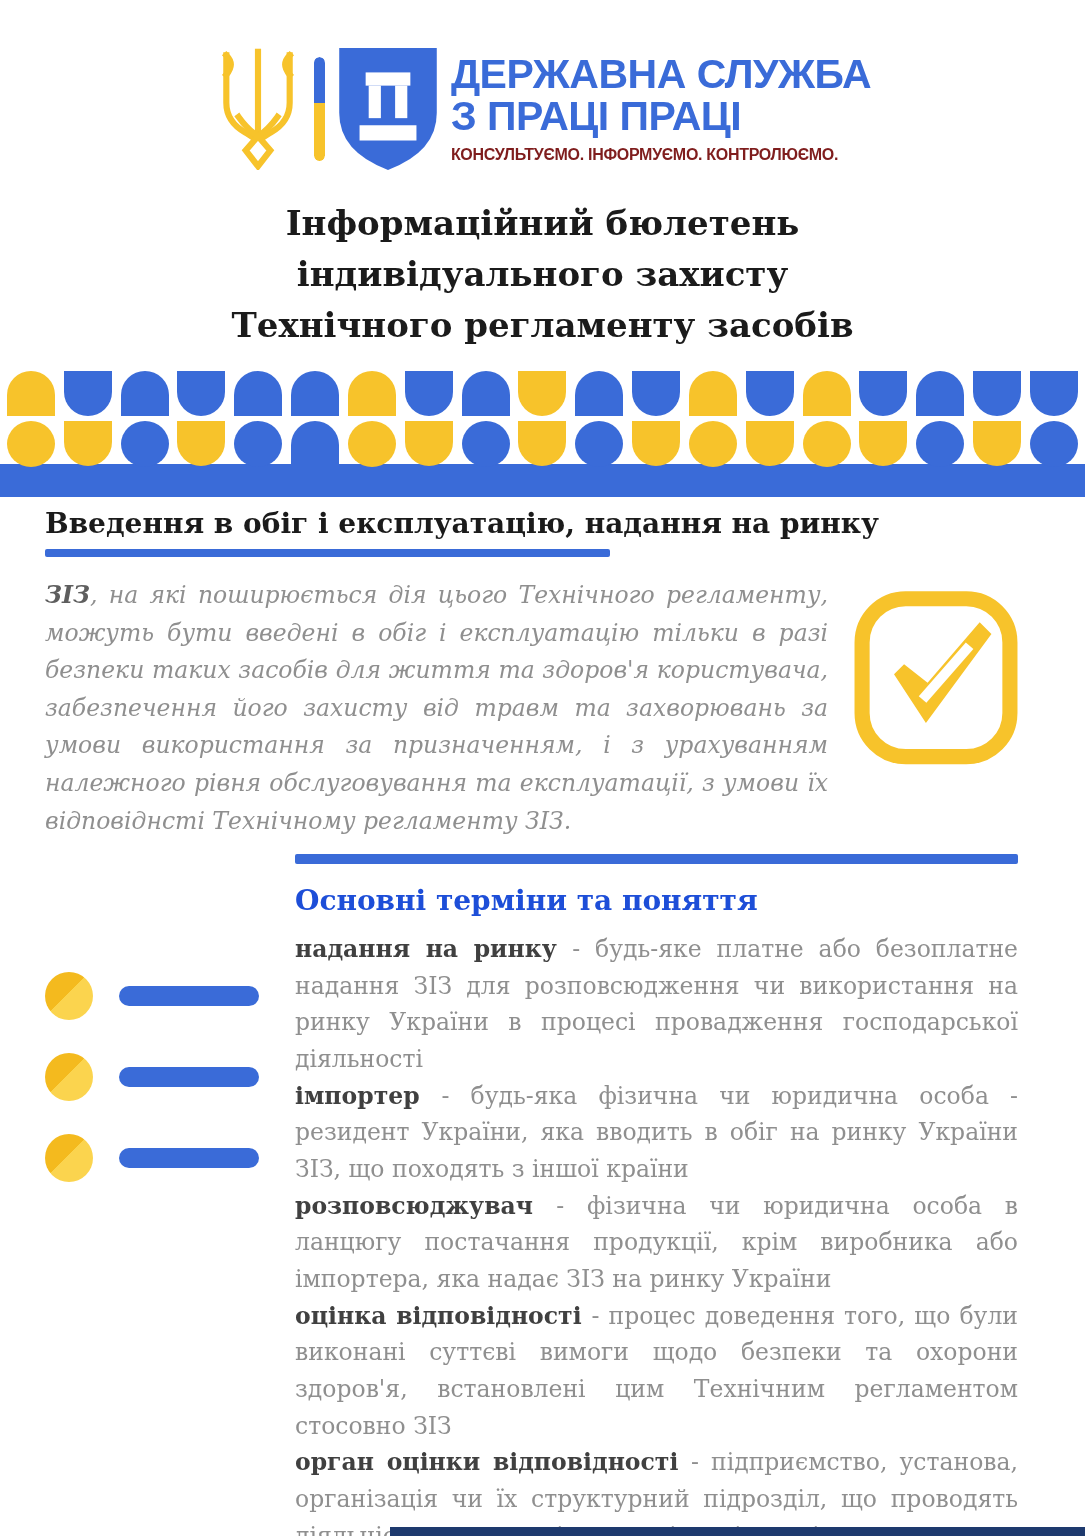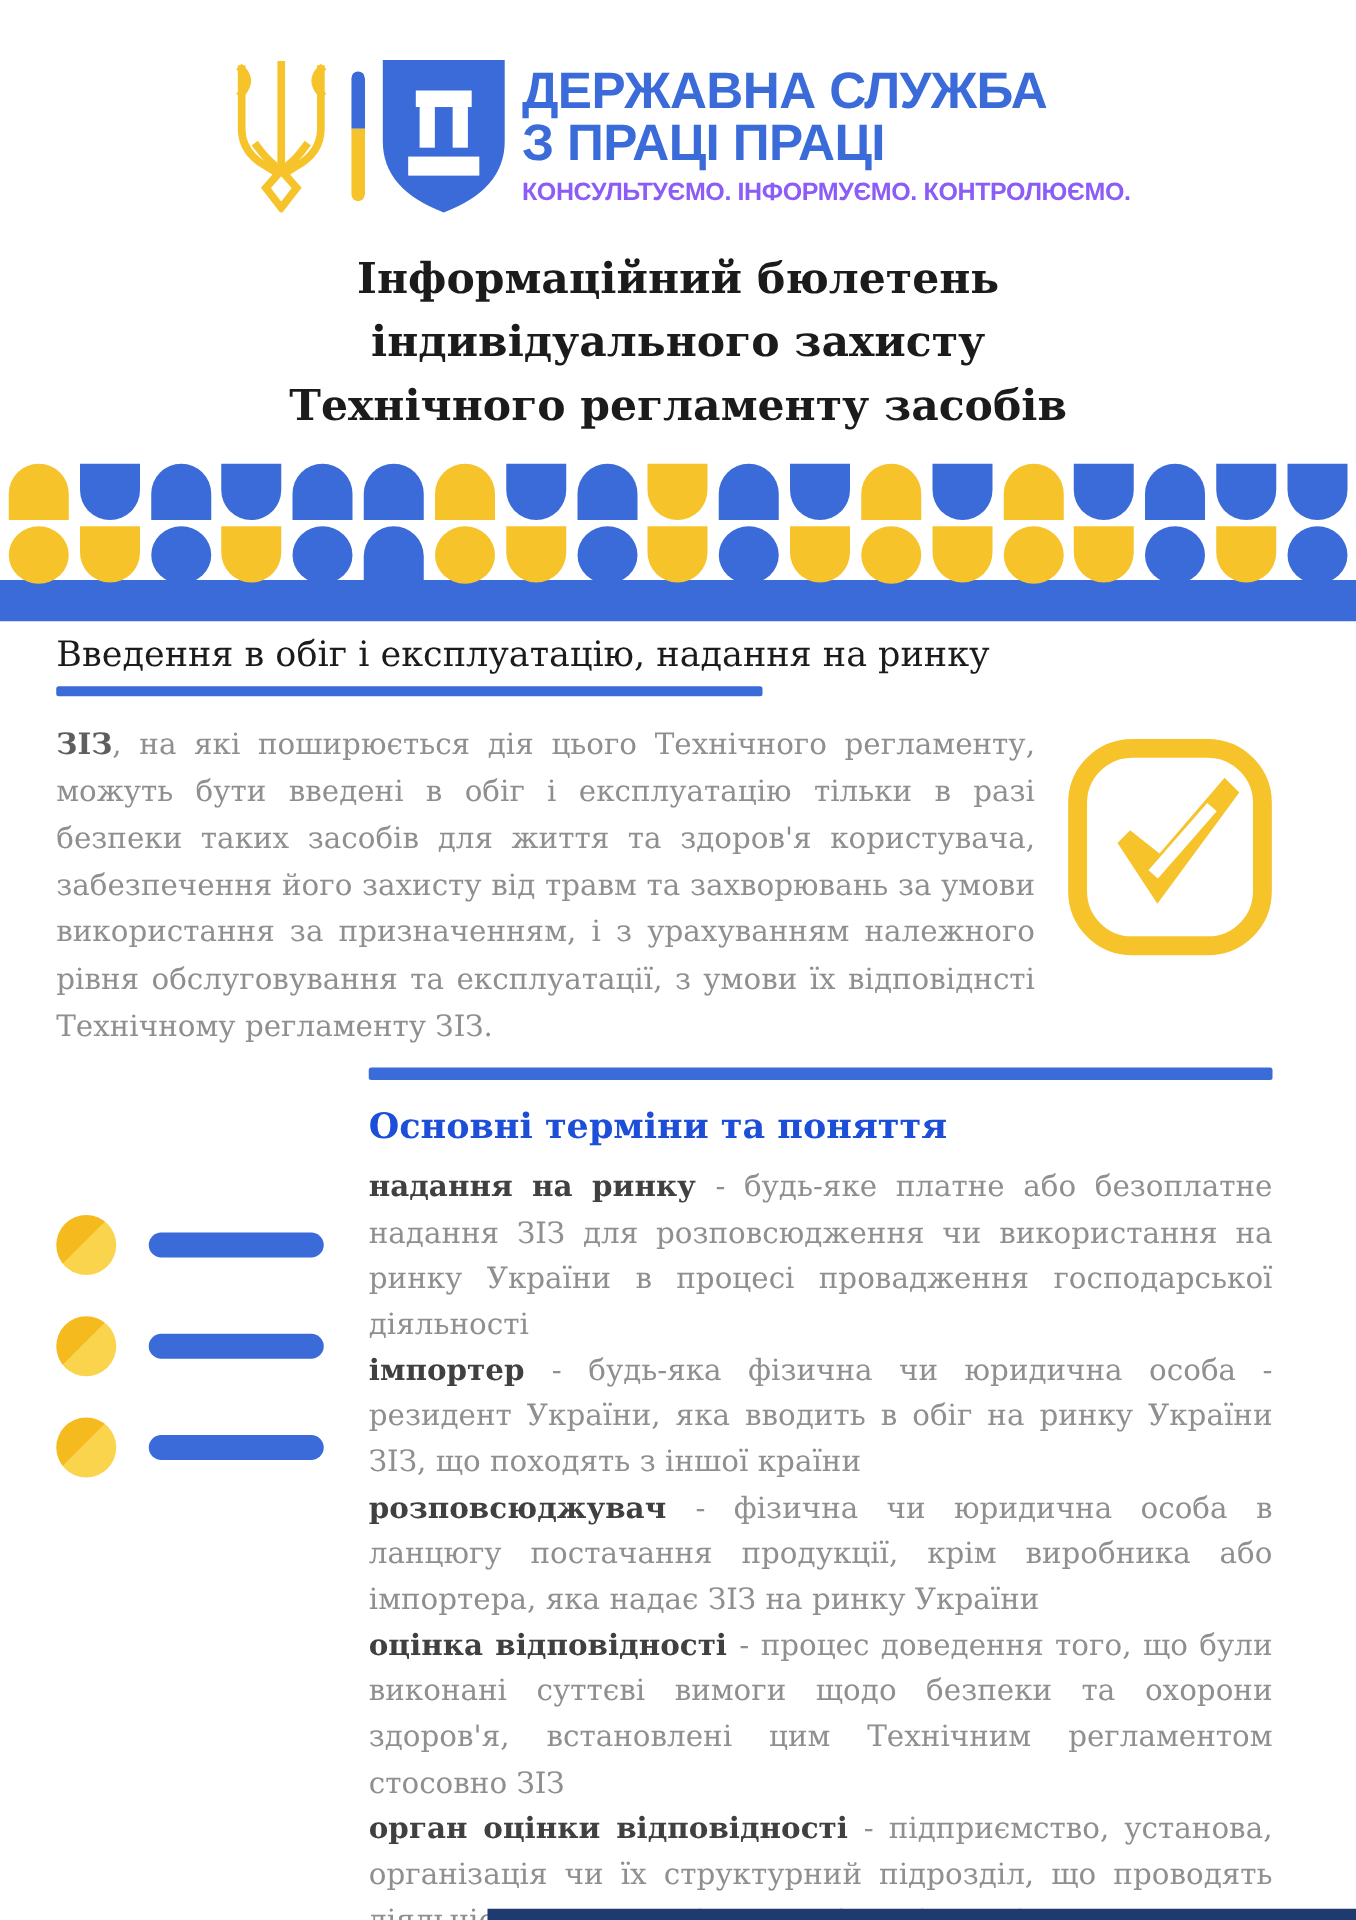--- a/index.html
+++ b/index.html
@@ -36,22 +36,22 @@
     font-family: "Liberation Sans", sans-serif;
     font-weight: 800;
     font-size: 41px;
     line-height: 1.02;
     color: #3A6BD8;
     letter-spacing: -0.5px;
   }
   .tagline {
     font-family: "Liberation Sans", sans-serif;
     font-weight: 700;
-    font-size: 20px;
-    color: #8b5cf6;
+    font-size: 16px;
+    color: #7f1d1d;
     letter-spacing: -0.3px;
     margin-top: 8px;
   }
 
   
   .doc-title {
     margin-top: 26px;
     text-align: center;
     font-weight: bold;
     font-size: 34px;
@@ -71,31 +71,31 @@
   .shape.arch   { border-radius: 24px 24px 0 0; }
   .shape.u      { border-radius: 0 0 24px 24px; }
   .shape.circle { border-radius: 50%; height: 46px; }
   .shape.yellow { background: #F7C32B; }
   .shape.blue   { background: #3A6BD8; }
   .band-bar { height: 33px; background: #3A6BD8; margin-top: -3px; }
 
   
   .section-intro { margin: 10px 65px 0 45px; }
   .intro-heading {
-    font-weight: normal;
+    font-weight: bold;
     font-size: 28px;
     color: #1B1B1B;
   }
   .intro-underline {
     width: 565px; height: 8px;
     background: #3A6BD8;
     margin-top: 9px;
     border-radius: 2px;
   }
-  .intro-row { display: flex; margin-top: 20px; gap: 24px; }
+  .intro-row { display: flex; margin-top: 20px; gap: 24px; font-style: italic; }
   .intro-body {
     width: 840px;
     font-size: 23.5px;
     line-height: 1.6;
     color: #8F8F8F;
     text-align: justify;
   }
   .intro-body b { color: #5E5E5E; }
   .check-badge { width: 168px; height: 190px; flex: 0 0 auto; margin-top: 4px; }
 

